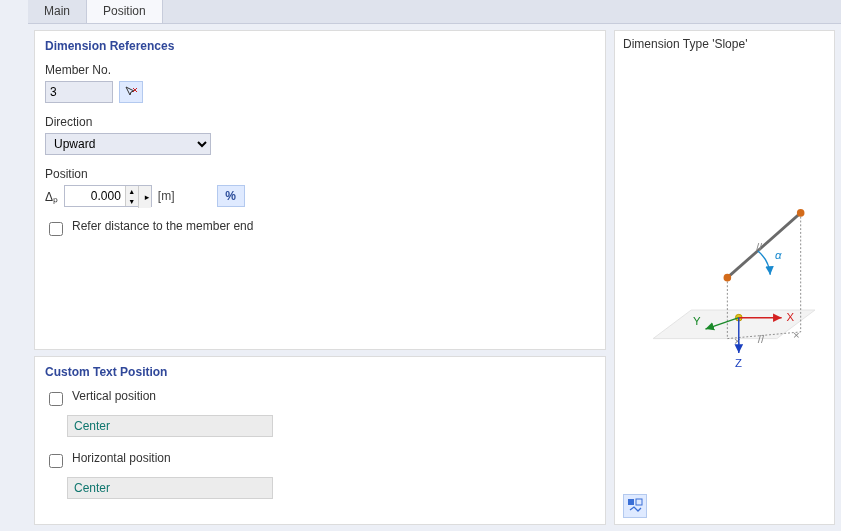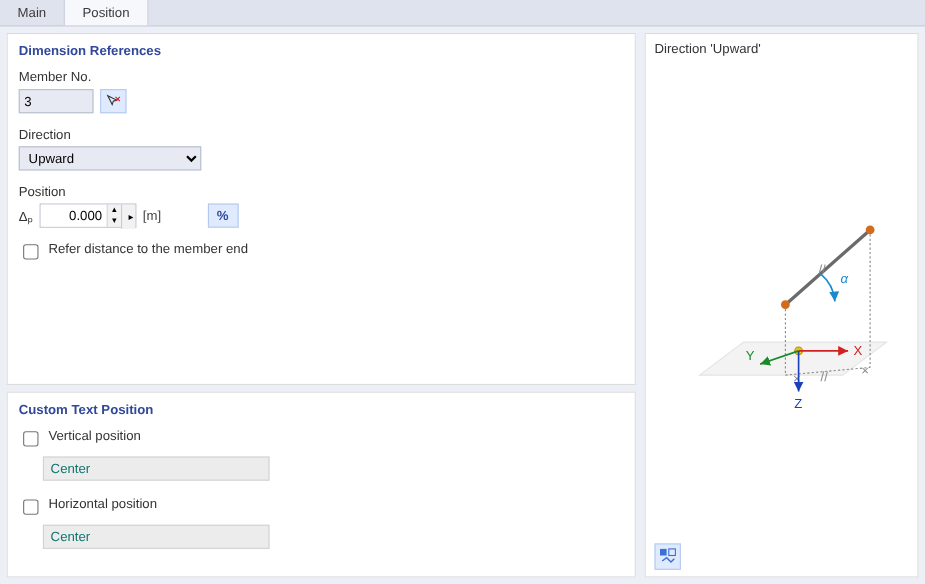--- a/index.html
+++ b/index.html
@@ -1,17 +1,17 @@
 <!DOCTYPE html>
 <html><head>
 <meta charset="utf-8">
 <style>
 * { box-sizing: border-box; font-family: "Segoe UI", Tahoma, sans-serif; font-size: 12px; }
 body { margin: 0; background: #fff; color: #333; }
-.app { width: 841px; height: 531px; background: #eceff6; display: flex; flex-direction: column; }
+.app { width: 841px; height: 531px; background: #eceff6; display: flex; flex-direction: column; padding-left: 28px; }
 .tabbar { display: flex; height: 24px; background: #dfe3ed; border-bottom: 1px solid #c7ccdb; }
 .tab { padding: 4px 16px; border-right: 1px solid #c7ccdb; color: #3b3b3b; cursor: pointer; }
 .tab.active { background: #f7f8fc; font-weight: 400; }
 .content { flex: 1; display: flex; gap: 8px; padding: 6px; }
 .left { width: 572px; display: flex; flex-direction: column; gap: 6px; }
 .right { flex: 1; background: #fff; border: 1px solid #dcdcdc; position: relative; padding: 6px 8px; }
 .panel { background: #fff; border: 1px solid #dcdcdc; padding: 8px 10px 14px; }
 .panel-title { color: #30489a; font-weight: 600; margin-bottom: 10px; }
 .field-label { color: #333; margin-bottom: 4px; }
 .row { display: flex; align-items: center; gap: 6px; margin-bottom: 12px; }
@@ -100,21 +100,21 @@
 
       <label class="chk">
         <input type="checkbox" style="">
         <span>Horizontal position</span>
       </label>
       <div class="dropdown-ro">Center</div>
     </div>
   </div>
 
   <div class="right">
-    <div class="info-line">Direction 'Upward'</div>
+    <div class="info-line">Dimension Type 'Slope'</div>
 
     <div class="diagram">
       <svg width="230" height="200" viewBox="0 0 230 200">
         <defs>
           <marker id="arrR" markerWidth="8" markerHeight="8" refX="6" refY="3" orient="auto">
                 <path d="M0,0 L6,3 L0,6 Z" fill="#d32020"></path>
               </marker>
           <marker id="arrG" markerWidth="8" markerHeight="8" refX="6" refY="3" orient="auto">
                 <path d="M0,0 L6,3 L0,6 Z" fill="#1a8a2a"></path>
               </marker>

